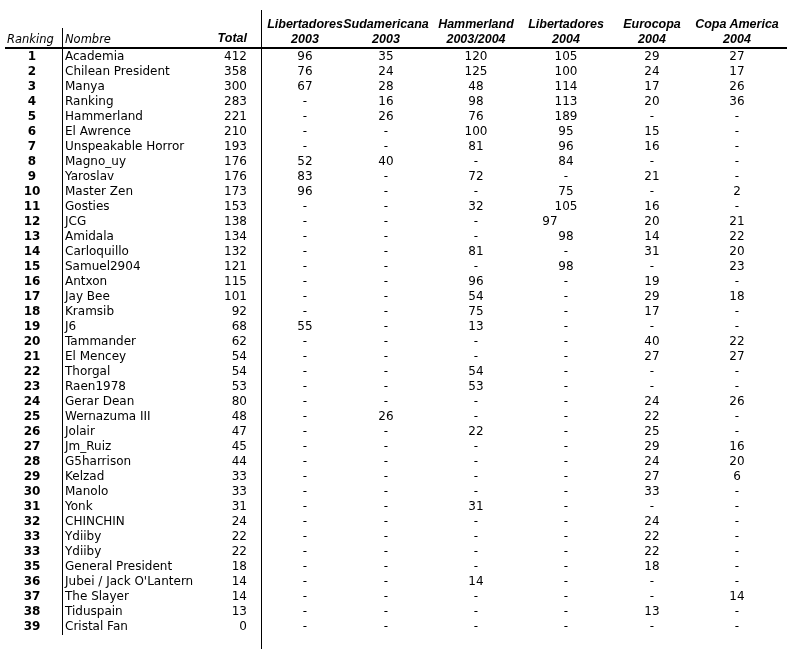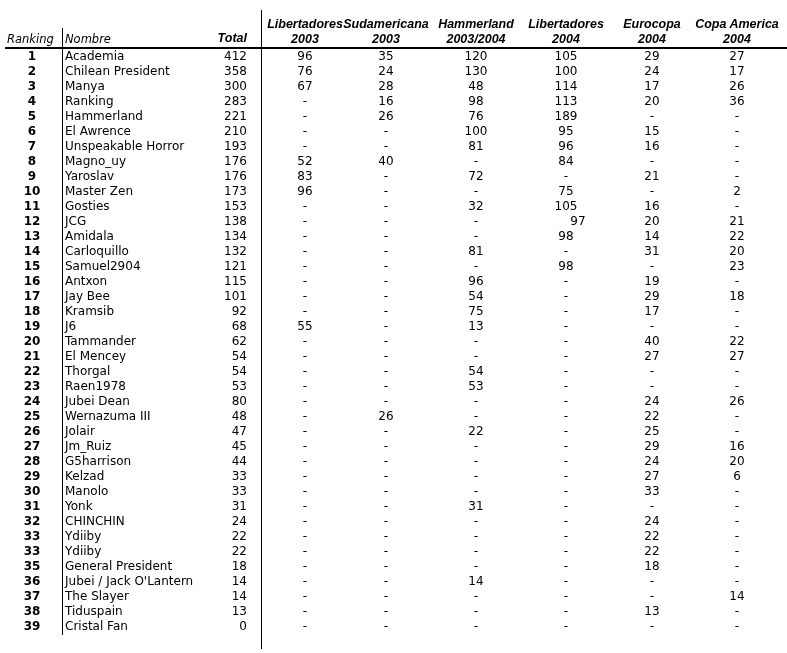--- a/index.html
+++ b/index.html
@@ -76,21 +76,21 @@
         <span class="c-v" style="left: 520px;">105</span>
         <span class="c-v" style="left: 606px;">29</span>
         <span class="c-v" style="left: 691px;">27</span>
       </div>
       <div class="row">
         <span class="c-rank">2</span>
         <span class="c-name">Chilean President</span>
         <span class="c-total">358</span>
         <span class="c-v" style="left: 259px;">76</span>
         <span class="c-v" style="left: 340px;">24</span>
-        <span class="c-v" style="left: 430px;">130</span>
+        <span class="c-v" style="left: 430px;">125</span>
         <span class="c-v" style="left: 520px;">100</span>
         <span class="c-v" style="left: 606px;">24</span>
         <span class="c-v" style="left: 691px;">17</span>
       </div>
       <div class="row">
         <span class="c-rank">3</span>
         <span class="c-name">Manya</span>
         <span class="c-total">300</span>
         <span class="c-v" style="left: 259px;">67</span>
         <span class="c-v" style="left: 340px;">28</span>
@@ -187,21 +187,21 @@
         <span class="c-v" style="left: 606px;">16</span>
         <span class="c-v" style="left: 691px;">-</span>
       </div>
       <div class="row">
         <span class="c-rank">12</span>
         <span class="c-name">JCG</span>
         <span class="c-total">138</span>
         <span class="c-v" style="left: 259px;">-</span>
         <span class="c-v" style="left: 340px;">-</span>
         <span class="c-v" style="left: 430px;">-</span>
-        <span class="c-v" style="left: 532px;">97</span>
+        <span class="c-v" style="left: 504px;">97</span>
         <span class="c-v" style="left: 606px;">20</span>
         <span class="c-v" style="left: 691px;">21</span>
       </div>
       <div class="row">
         <span class="c-rank">13</span>
         <span class="c-name">Amidala</span>
         <span class="c-total">134</span>
         <span class="c-v" style="left: 259px;">-</span>
         <span class="c-v" style="left: 340px;">-</span>
         <span class="c-v" style="left: 430px;">-</span>
@@ -314,21 +314,21 @@
         <span class="c-total">53</span>
         <span class="c-v" style="left: 259px;">-</span>
         <span class="c-v" style="left: 340px;">-</span>
         <span class="c-v" style="left: 430px;">53</span>
         <span class="c-v" style="left: 520px;">-</span>
         <span class="c-v" style="left: 606px;">-</span>
         <span class="c-v" style="left: 691px;">-</span>
       </div>
       <div class="row">
         <span class="c-rank">24</span>
-        <span class="c-name">Jubei Dean</span>
+        <span class="c-name">Gerar Dean</span>
         <span class="c-total">80</span>
         <span class="c-v" style="left: 259px;">-</span>
         <span class="c-v" style="left: 340px;">-</span>
         <span class="c-v" style="left: 430px;">-</span>
         <span class="c-v" style="left: 520px;">-</span>
         <span class="c-v" style="left: 606px;">24</span>
         <span class="c-v" style="left: 691px;">26</span>
       </div>
       <div class="row">
         <span class="c-rank">25</span>

